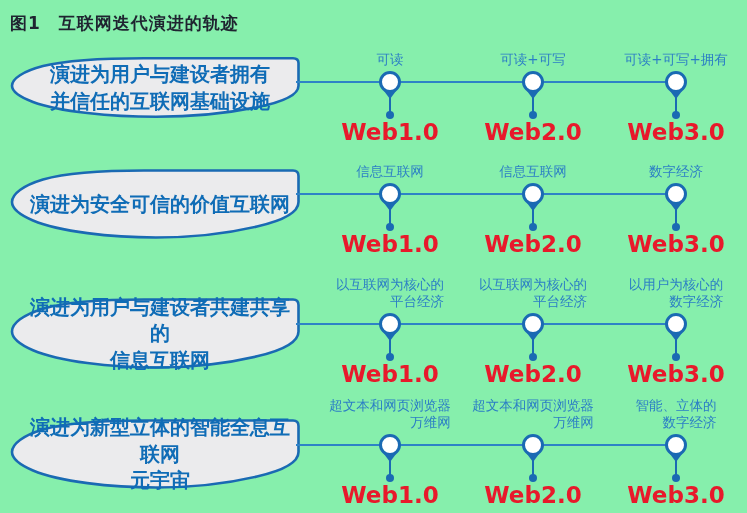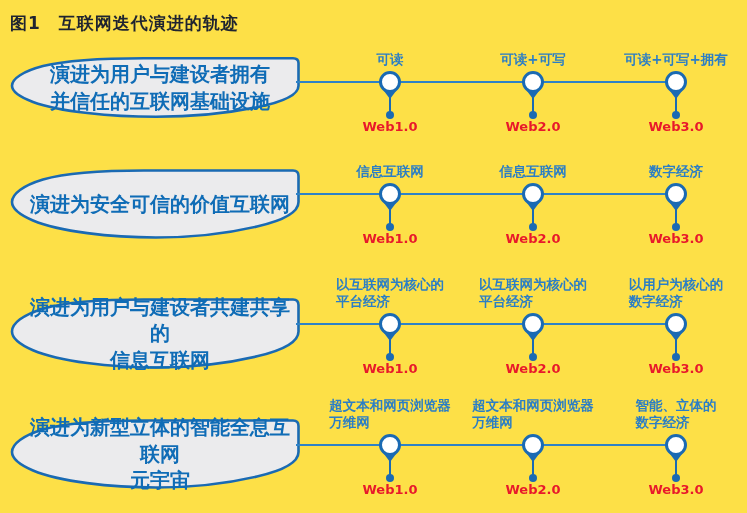--- a/index.html
+++ b/index.html
@@ -1,21 +1,21 @@
 <!DOCTYPE html>
 <html style="--accent: #1a6ab3; --line: #2e82c6; --label: #2b7ec5; --red: #e8192b; --fill: #ebebed; --title: #1f2430; --bubbletext: #0f6cb6;"><head>
 <meta charset="utf-8">
 <style>
   :root{
     --accent:#1a6ab3; --line:#2e82c6; --label:#2b7ec5;
     --red:#e8192b; --fill:#ebebed; --title:#1f2430; --bubbletext:#0f6cb6;
   }
   html,body{margin:0;padding:0;background:#fff;}
   .canvas{
-    position:relative;width:747px;height:513px;background:#fde047;overflow:hidden;
+    position:relative;width:747px;height:513px;background:#86efac;overflow:hidden;
     font-family:"DejaVu Sans","Liberation Sans",sans-serif;
   }
   .figure-title{
     position:absolute;left:10px;top:12px;font-size:17px;font-weight:bold;
     color:var(--title);letter-spacing:1px;white-space:nowrap;
   }
   .figure-title .tag{margin-right:18px;}
   .row{position:absolute;left:0;width:747px;height:0;}
   .bubble{position:absolute;}
   .bubble svg{position:absolute;left:0;top:0;width:100%;height:100%;display:block;}
@@ -25,40 +25,40 @@
     padding-left:16px;padding-right:6px;box-sizing:border-box;
     font-size:20px;font-weight:bold;color:var(--bubbletext);
     text-align:center;white-space:pre-line;line-height:1.32;
   }
   .timeline{
     position:absolute;top:-1px;height:2px;background:var(--line);z-index:1;
   }
   .node{position:absolute;top:0;width:0;}
   .node-label{
     position:absolute;left:0;transform:translateX(-50%);
-    top:-31px;width:max-content;text-align:left;
-    font-size:13.5px;font-weight:700;color:var(--label);
+    top:-31px;width:max-content;text-align:right;
+    font-size:13.5px;font-weight:400;color:var(--label);
     white-space:pre-line;line-height:17px;z-index:3;
   }
   .row.two-line .node-label{top:-48px;}
   .pin-circle{
     position:absolute;left:-11px;top:-11px;width:22px;height:22px;
     box-sizing:border-box;border:3px solid var(--accent);border-radius:50%;
     background:#fff;z-index:2;
   }
   .pin-tip{
     position:absolute;left:-6px;top:9px;width:0;height:0;z-index:2;
     border-left:6px solid transparent;border-right:6px solid transparent;
     border-top:8px solid var(--accent);
   }
   .pin-stem{position:absolute;left:-1px;top:11px;width:2px;height:20px;background:var(--accent);z-index:1;}
   .pin-dot{position:absolute;left:-4px;top:29px;width:8px;height:8px;border-radius:50%;background:var(--accent);z-index:2;}
   .web-label{
     position:absolute;left:0;top:37px;transform:translateX(-50%);
-    font-size:13px;font-weight:bold;color:var(--red);white-space:nowrap;z-index:3;
+    font-size:23px;font-weight:bold;color:var(--red);white-space:nowrap;z-index:3;
   }
 </style>
 </head>
 <body>
 
 <div class="canvas">
 
   <div class="figure-title">
     <span class="tag">图1</span><span>互联网迭代演进的轨迹</span>
   </div>

